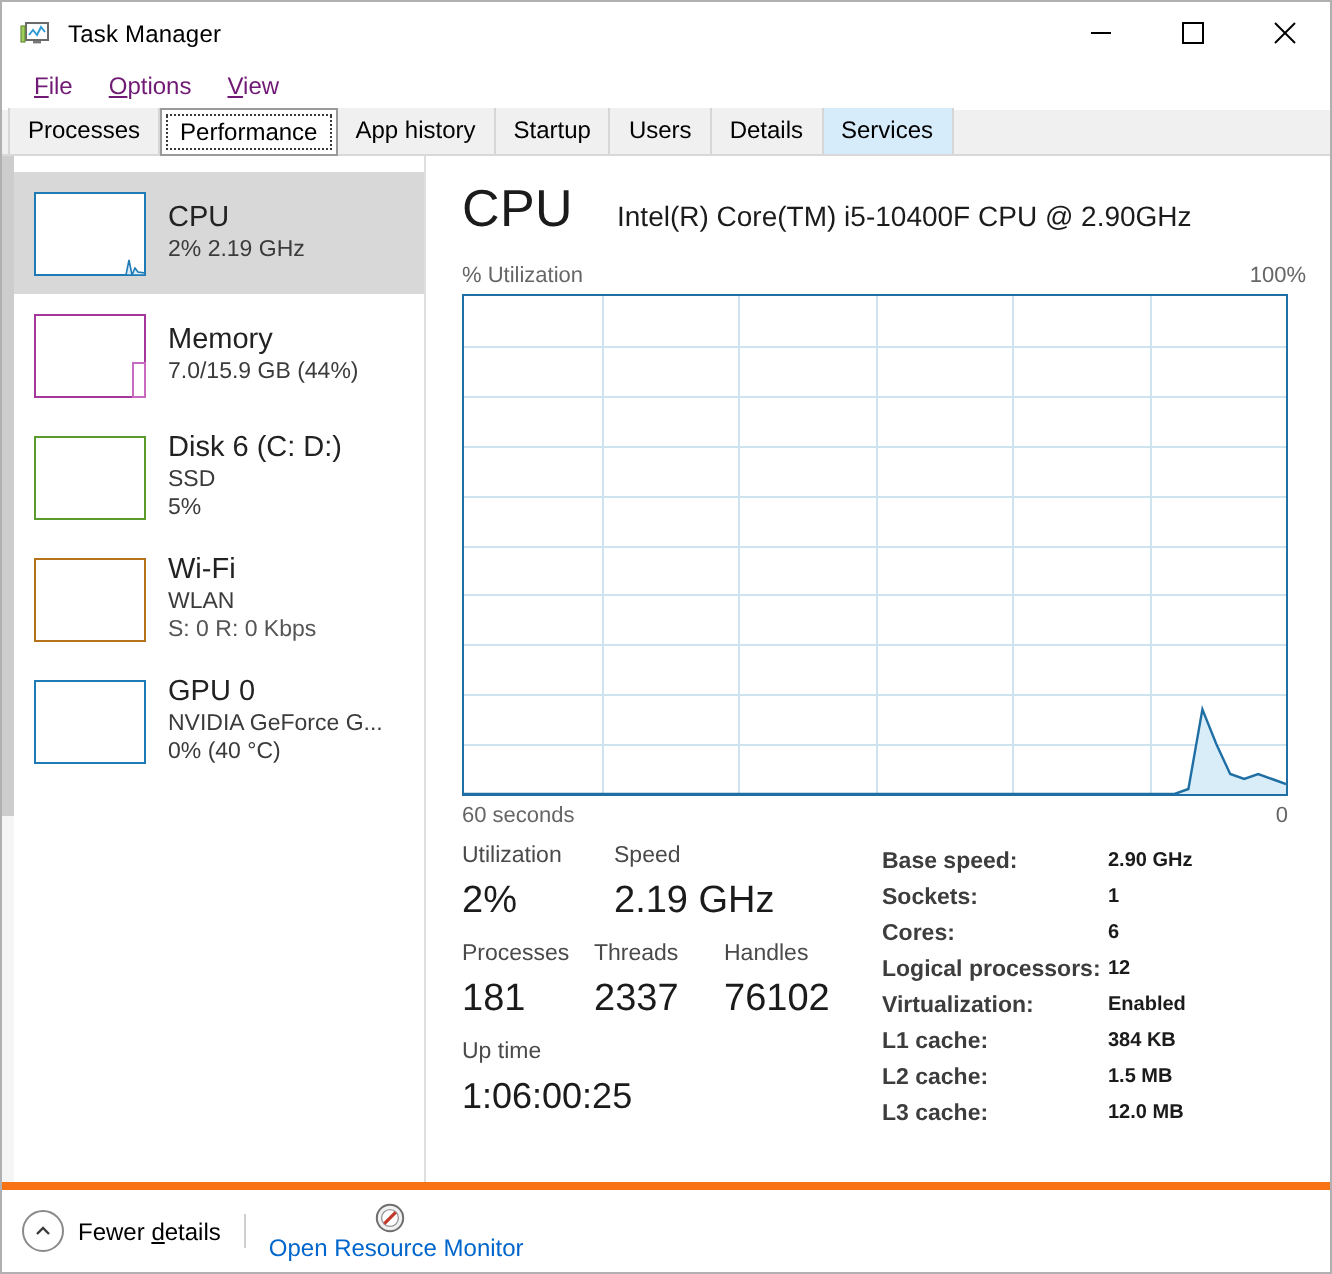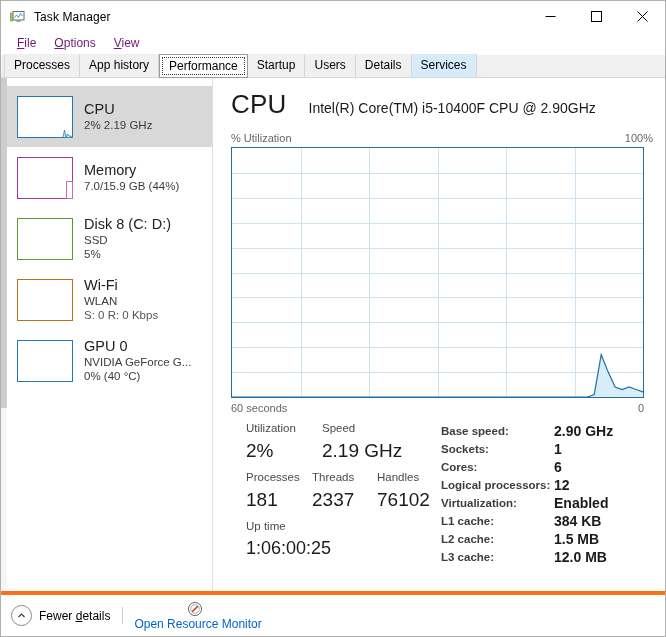--- a/index.html
+++ b/index.html
@@ -153,33 +153,33 @@
   .time-row {
     position: absolute; left: 17px; top: 324px; width: 413px;
     display: flex; justify-content: space-between;
     font-size: 11px; color: #666666;
   }
 
   
   .stats {
     position: absolute; left: 0; top: 342px; width: 451px; height: 165px;
   }
-  .stats-left { position: absolute; left: 32px; top: 0; width: 210px; }
+  .stats-left { position: absolute; left: 17px; top: 0; width: 210px; }
   .srow { display: flex; }
   .scell { }
   .slabel { font-size: 11.5px; color: #4a4a4a; line-height: 17px; }
   .svalue { font-size: 19px; color: #1b1b1b; line-height: 27px; }
   .svalue.small { font-size: 18px; }
 
   .stats-right {
     position: absolute; left: 227px; top: 2px; width: 215px;
   }
   .specrow { display: flex; line-height: 18px; font-weight: bold; }
   .speclabel { width: 113px; font-size: 11.5px; color: #3d3d3d; }
-  .specvalue { font-size: 14px; color: #1b1b1b; }
+  .specvalue { font-size: 10px; color: #1b1b1b; }
 
   
   .statusbar {
     position: absolute; left: 0; top: 590px; width: 664px; height: 45px;
     background: #ffffff;
     border-top: 4px solid #f97316;
     display: flex; align-items: center;
     padding-left: 10px;
   }
   .fewer {
@@ -237,22 +237,22 @@
   </div>
 
   <div class="menubar">
     <div class="menu-item"><u>F</u>ile</div>
     <div class="menu-item"><u>O</u>ptions</div>
     <div class="menu-item"><u>V</u>iew</div>
   </div>
 
   <div class="tabstrip">
     <div class="tab first"><span>Processes</span></div>
+    <div class="tab active"><span>Performance</span><span class="focusring"></span></div>
     <div class="tab"><span>App history</span></div>
-    <div class="tab active"><span>Performance</span><span class="focusring"></span></div>
     <div class="tab"><span>Startup</span></div>
     <div class="tab"><span>Users</span></div>
     <div class="tab"><span>Details</span></div>
     <div class="tab hover"><span>Services</span></div>
   </div>
 
   <div class="content">
 
     <div class="sidebar">
       <div class="sb-scroll">
@@ -286,21 +286,21 @@
           </div>
         </div>
 
         <div class="sb-item">
           <div class="thumb">
             <svg width="56" height="42" viewBox="0 0 56 42">
               <rect x="0.5" y="0.5" width="55" height="41" fill="#ffffff" stroke="#5b9b2e" stroke-width="1"></rect>
             </svg>
           </div>
           <div class="sb-text">
-            <div class="sb-title">Disk 8 (C: D:)</div>
+            <div class="sb-title">Disk 6 (C: D:)</div>
             <div class="sb-sub">SSD</div>
             <div class="sb-sub">5%</div>
           </div>
         </div>
 
         <div class="sb-item">
           <div class="thumb">
             <svg width="56" height="42" viewBox="0 0 56 42">
               <rect x="0.5" y="0.5" width="55" height="41" fill="#ffffff" stroke="#b4721a" stroke-width="1"></rect>
             </svg>

